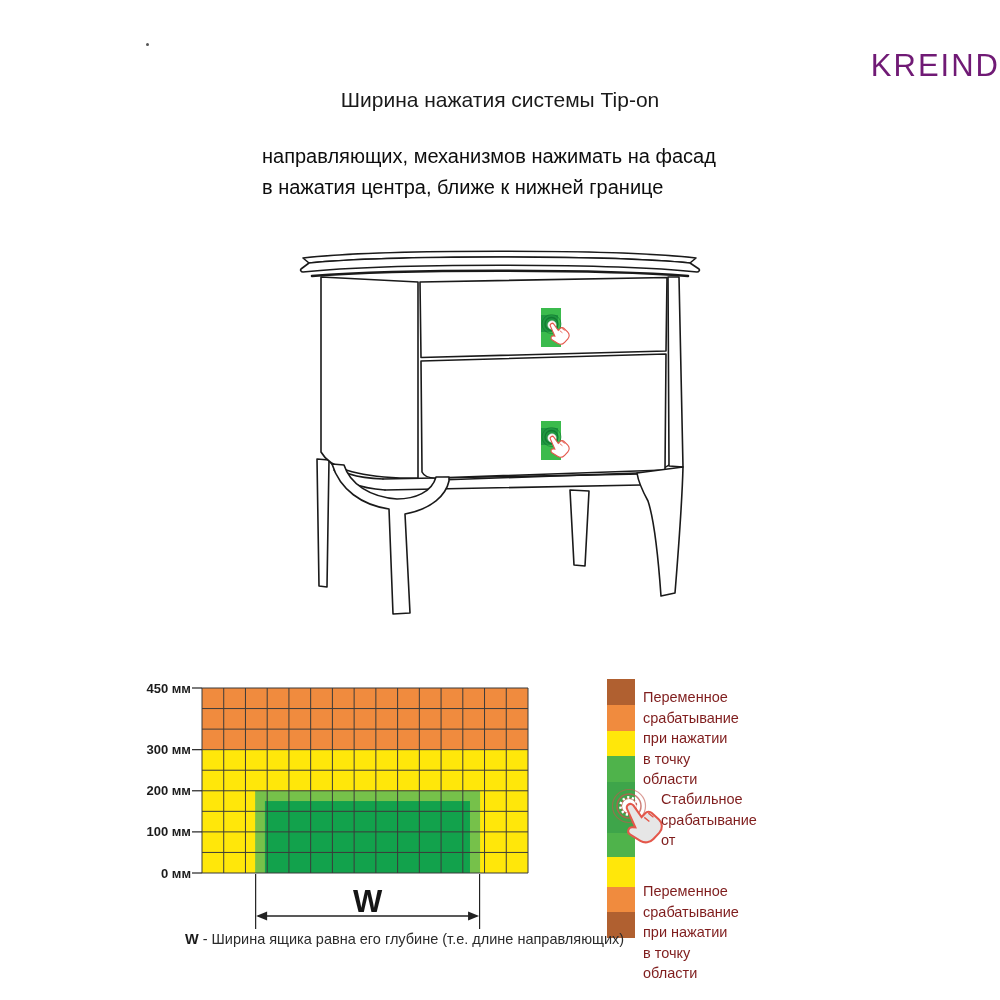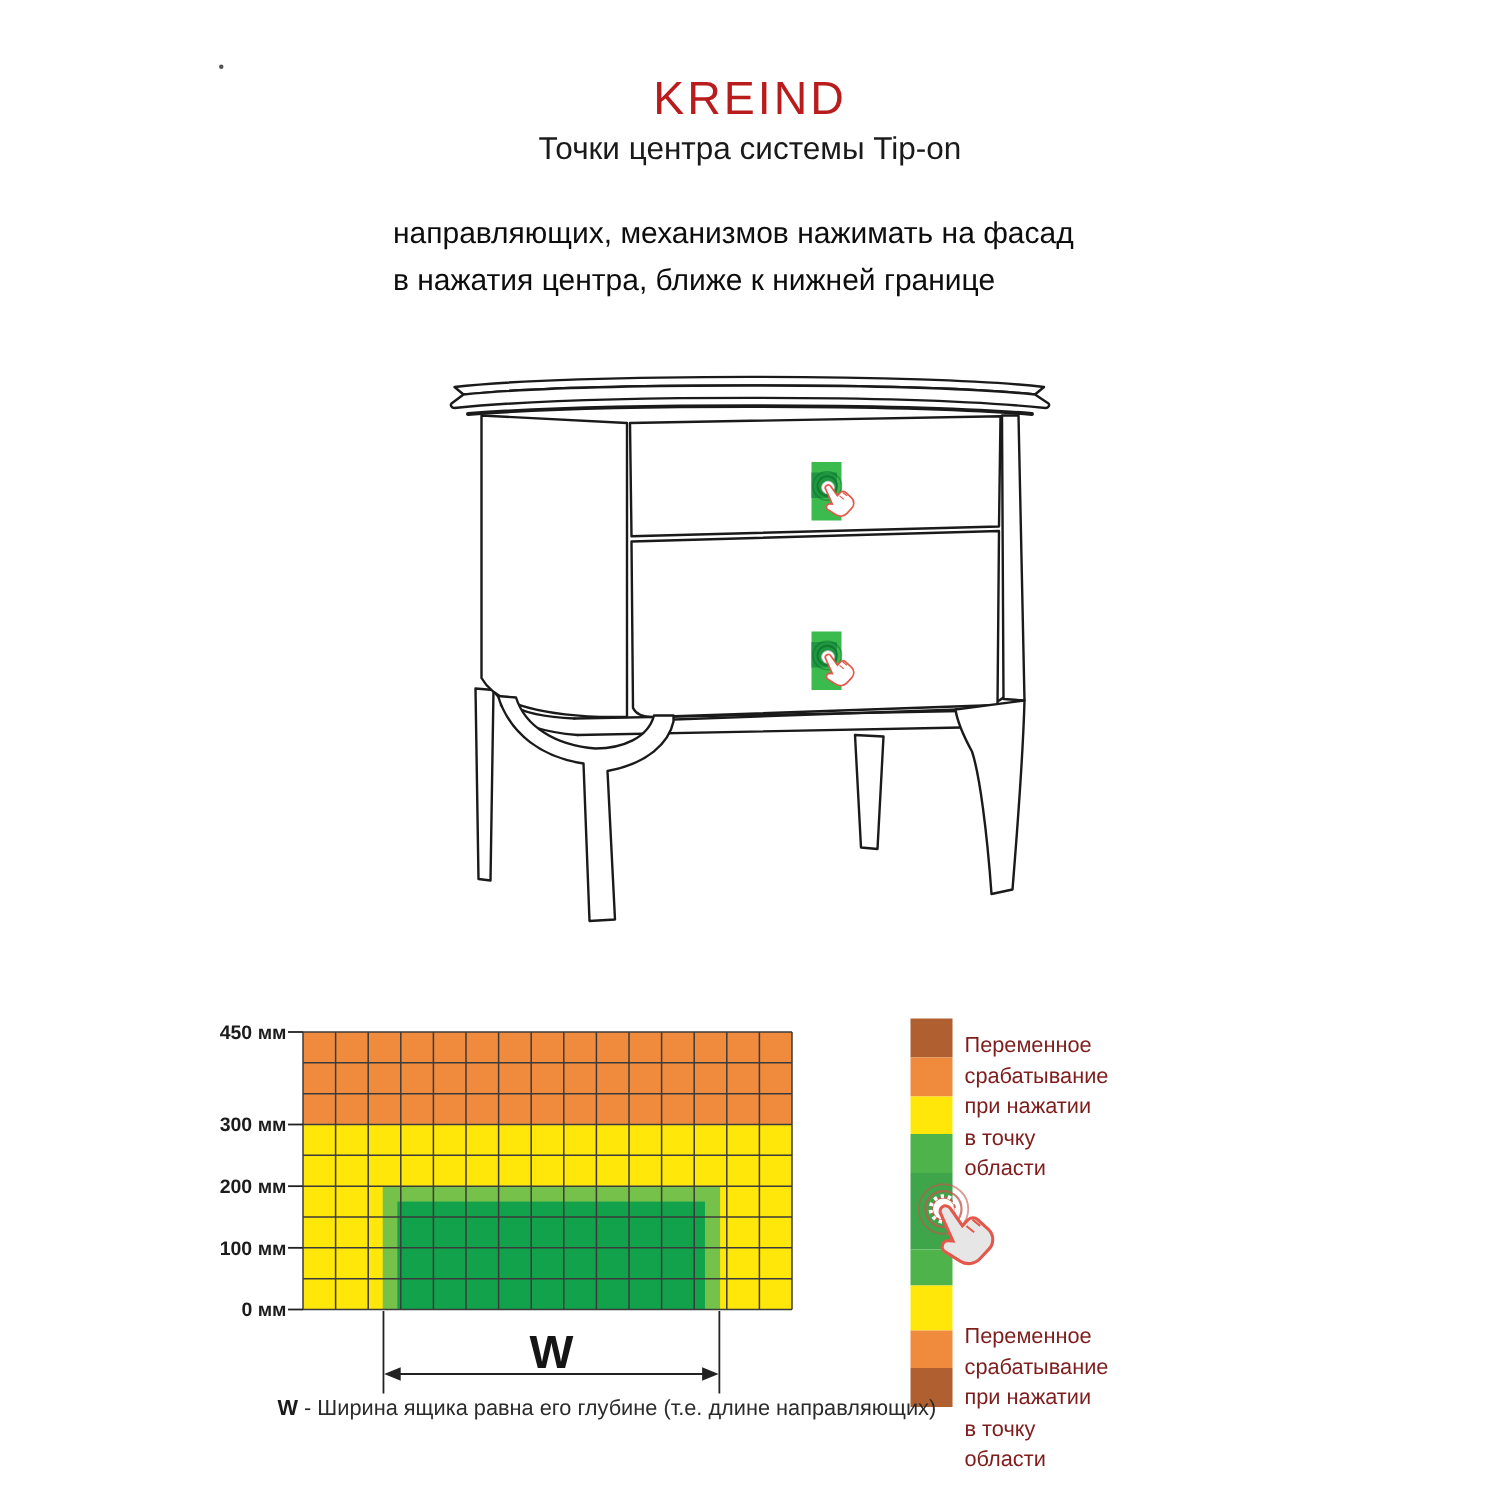--- a/index.html
+++ b/index.html
@@ -1,20 +1,20 @@
 <!DOCTYPE html>
 <html><head>
 <meta charset="utf-8">
 <style>
   html,body{margin:0;padding:0;background:#fff;}
   .page{position:relative;width:1000px;height:1000px;background:#fff;overflow:hidden;
         font-family:"Liberation Sans","DejaVu Sans",sans-serif;color:#111;}
   .speck{position:absolute;left:146px;top:43px;width:3px;height:3px;background:#555;border-radius:50%;}
-  .brand{position:absolute;left:0;top:48px;width:1000px;text-align:center;
-         font-size:31px;letter-spacing:2px;color:#b91c1c;}
+  .brand{position:absolute;left:0;top:48px;width:1000px;text-align:right;
+         font-size:31px;letter-spacing:2px;color:#701a75;}
   .subtitle{position:absolute;left:0;top:88px;width:1000px;text-align:center;
             font-size:21px;color:#1a1a1a;}
   .intro{position:absolute;left:262px;top:141px;font-size:20px;line-height:31px;color:#0d0d0d;}
   .intro div{white-space:nowrap;}
   .furniture-svg{position:absolute;left:250px;top:240px;width:480px;height:400px;}
   .chart-svg{position:absolute;left:140px;top:670px;width:460px;height:270px;}
   .legend{position:absolute;left:0;top:0;}
   .legend-bar{position:absolute;left:607px;top:679px;width:28px;}
   .legend-bar .seg{width:28px;}
   .legend-icon-svg{position:absolute;left:585px;top:762px;width:110px;height:95px;}
@@ -27,21 +27,21 @@
   svg text{font-family:"Liberation Sans","DejaVu Sans",sans-serif;}
 </style>
 </head>
 <body>
 
 <div class="page">
 
   <div class="speck"></div>
 
   <div class="brand">KREIND</div>
-  <div class="subtitle">Точки центра системы Tip-on</div>
+  <div class="subtitle">Ширина нажатия системы Tip-on</div>
 
   <div class="intro">
     <div>направляющих, механизмов нажимать на фасад</div>
     <div>в нажатия центра, ближе к нижней границе</div>
   </div>
 
   <svg class="furniture-svg" viewBox="250 240 480 400">
     <g fill="#fff" stroke="#1a1a1a" stroke-width="1.6" stroke-linejoin="round" stroke-linecap="round">
 
       <path d="M317,459 L329,460 L327,587 L319,586 Z"></path>
@@ -166,20 +166,21 @@
         <path d="M-3.2,0.6 a3.2,3.2 0 0 1 6.4,0 L3.2,13 l4.5,-0.9 a4,4 0 0 1 4.8,3.1 l1.8,8.2 a8,8 0 0 1 -6.1,9.5 l-7.5,1.6 a9,9 0 0 1 -10.2,-5.2 l-4.2,-9.8 a3.4,3.4 0 0 1 5.2,-4 l2.1,1.7 Z"></path>
         <path fill="none" stroke-width="1.2" d="M5,14.5 l1.6,5.5 M10,13.5 l1.6,5.5"></path>
       </g>
     </svg>
 
     <div class="legend-item legend-item-0">
       <div>Переменное срабатывание</div>
       <div>при нажатии в точку области</div>
     </div>
     <div class="legend-item legend-item-1">
+      <div>Стабильное срабатывание от</div>
     </div>
     <div class="legend-item legend-item-2">
       <div>Переменное срабатывание</div>
       <div>при нажатии в точку области</div>
     </div>
   </div>
 
   <div class="w-caption">
     <b>W</b><span> - Ширина ящика равна его глубине (т.е. длине направляющих)</span>
   </div>

